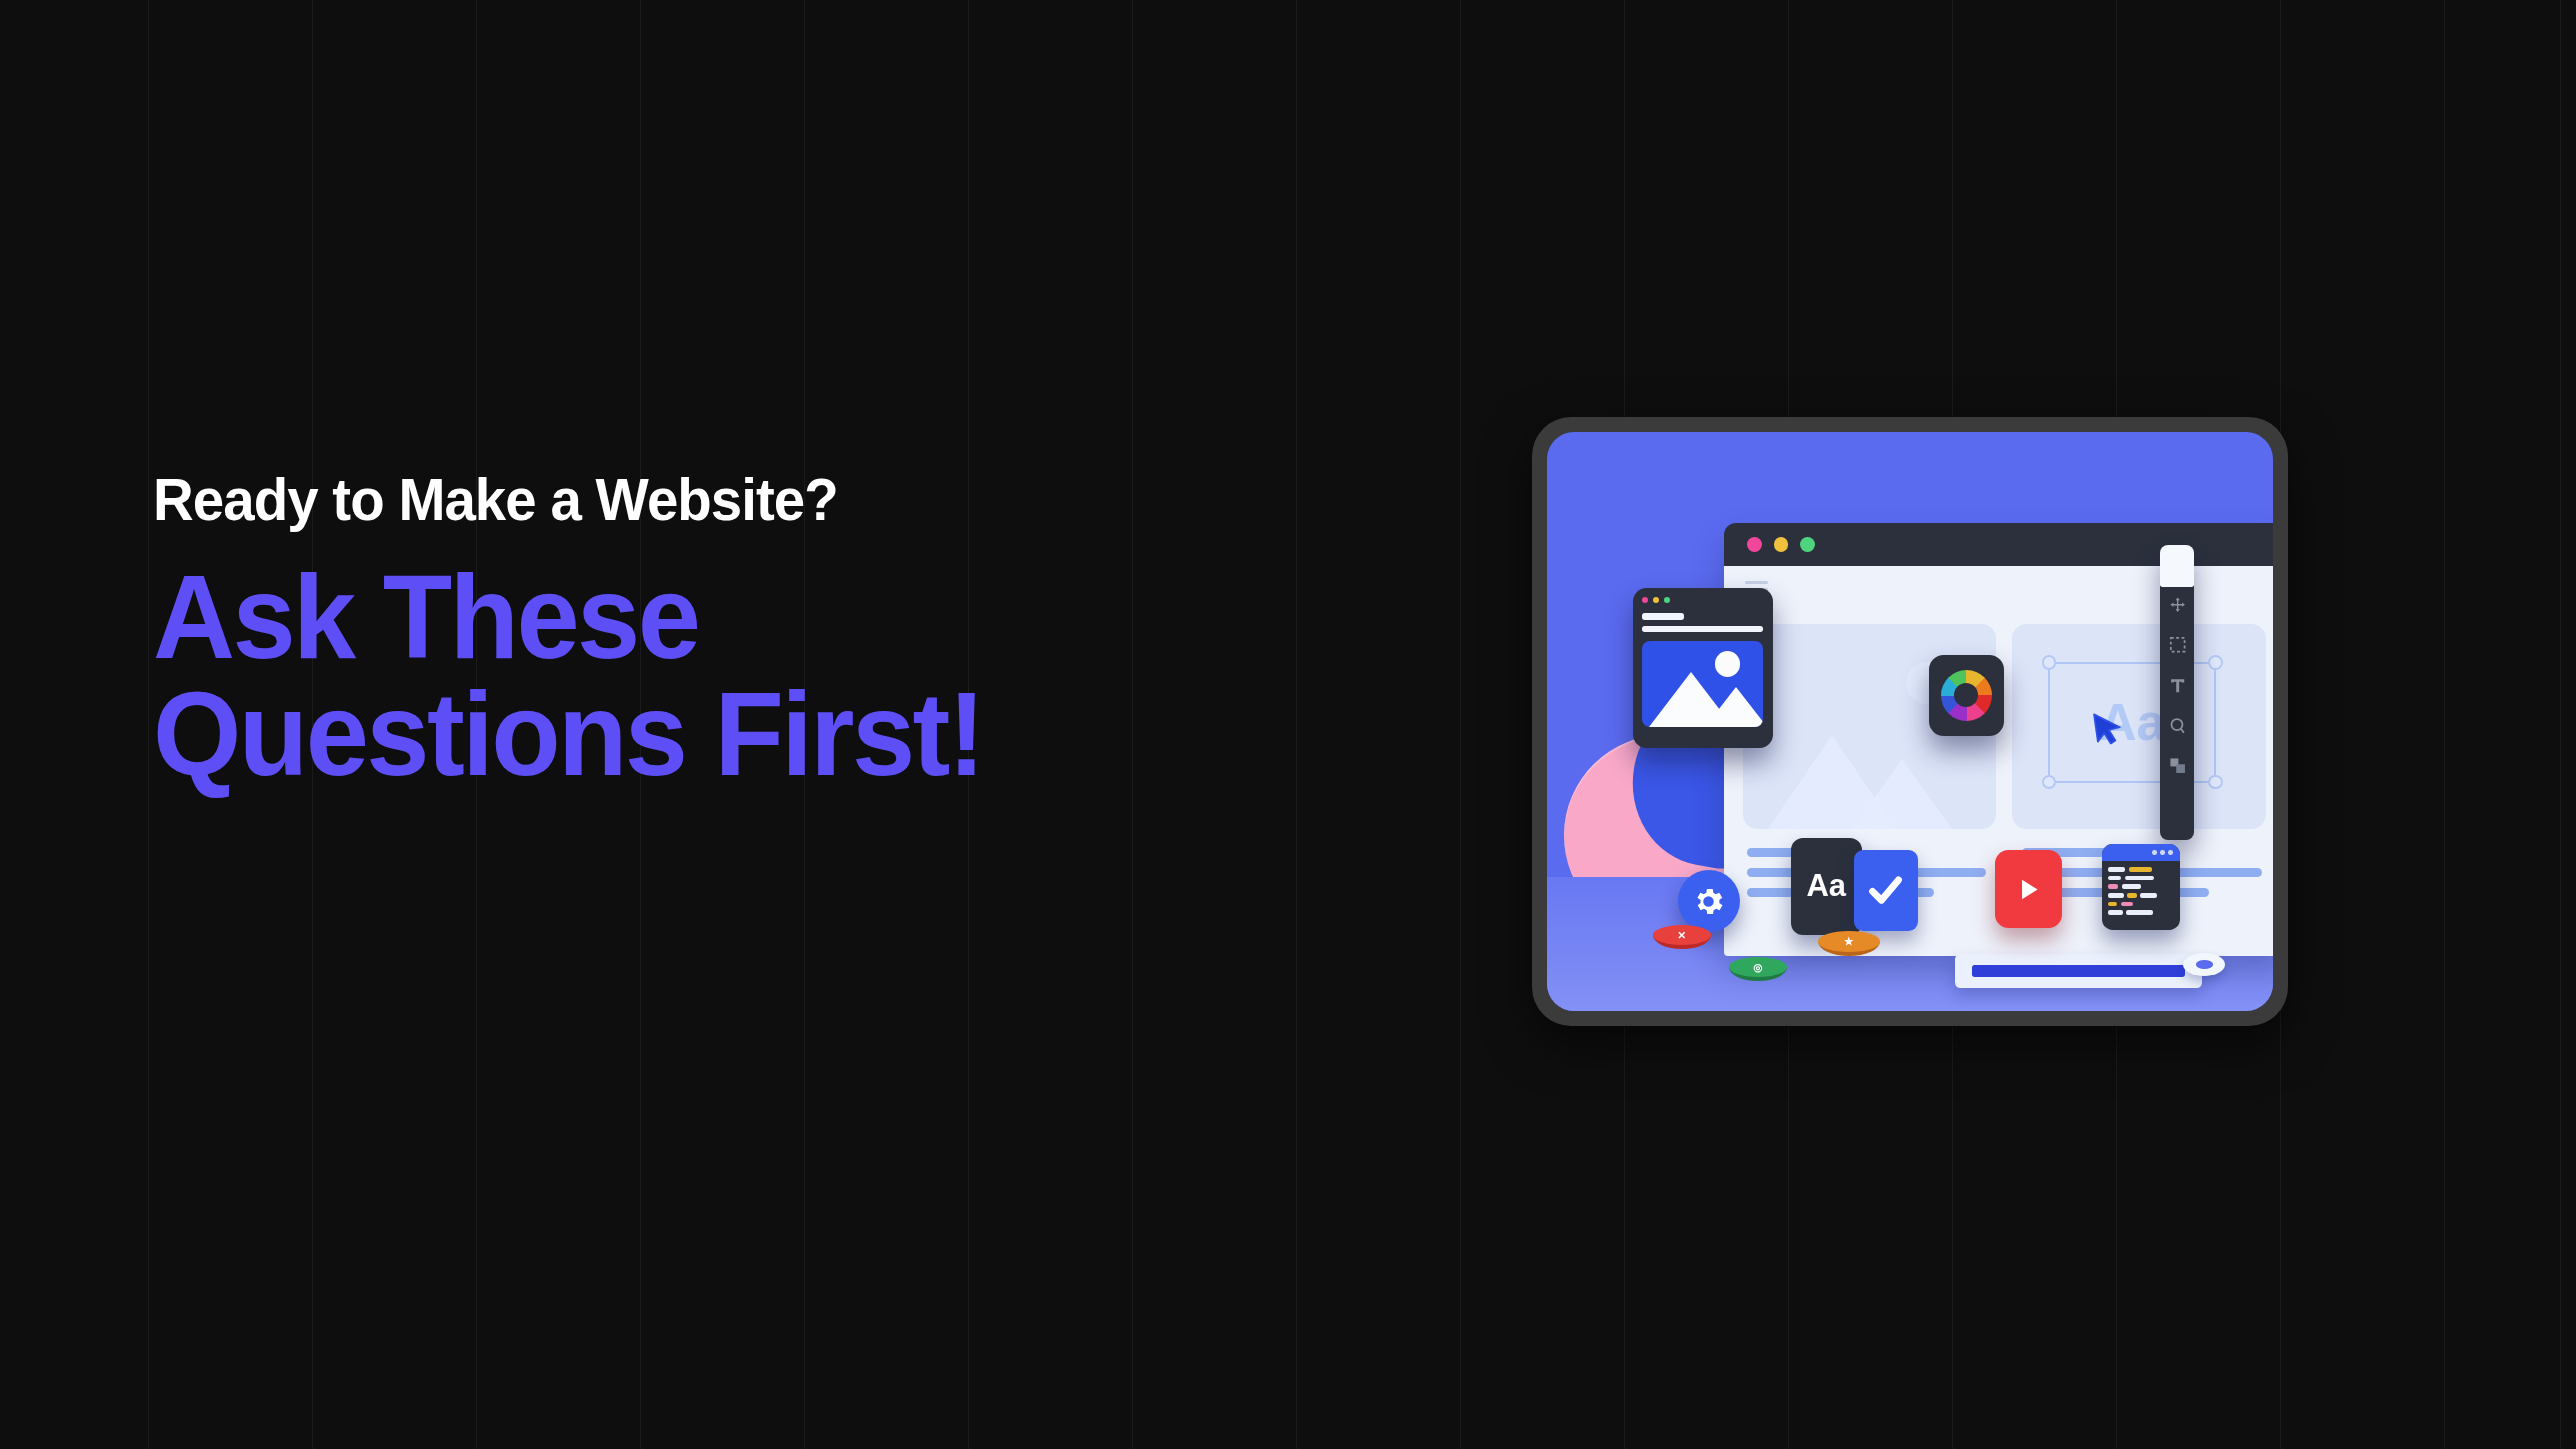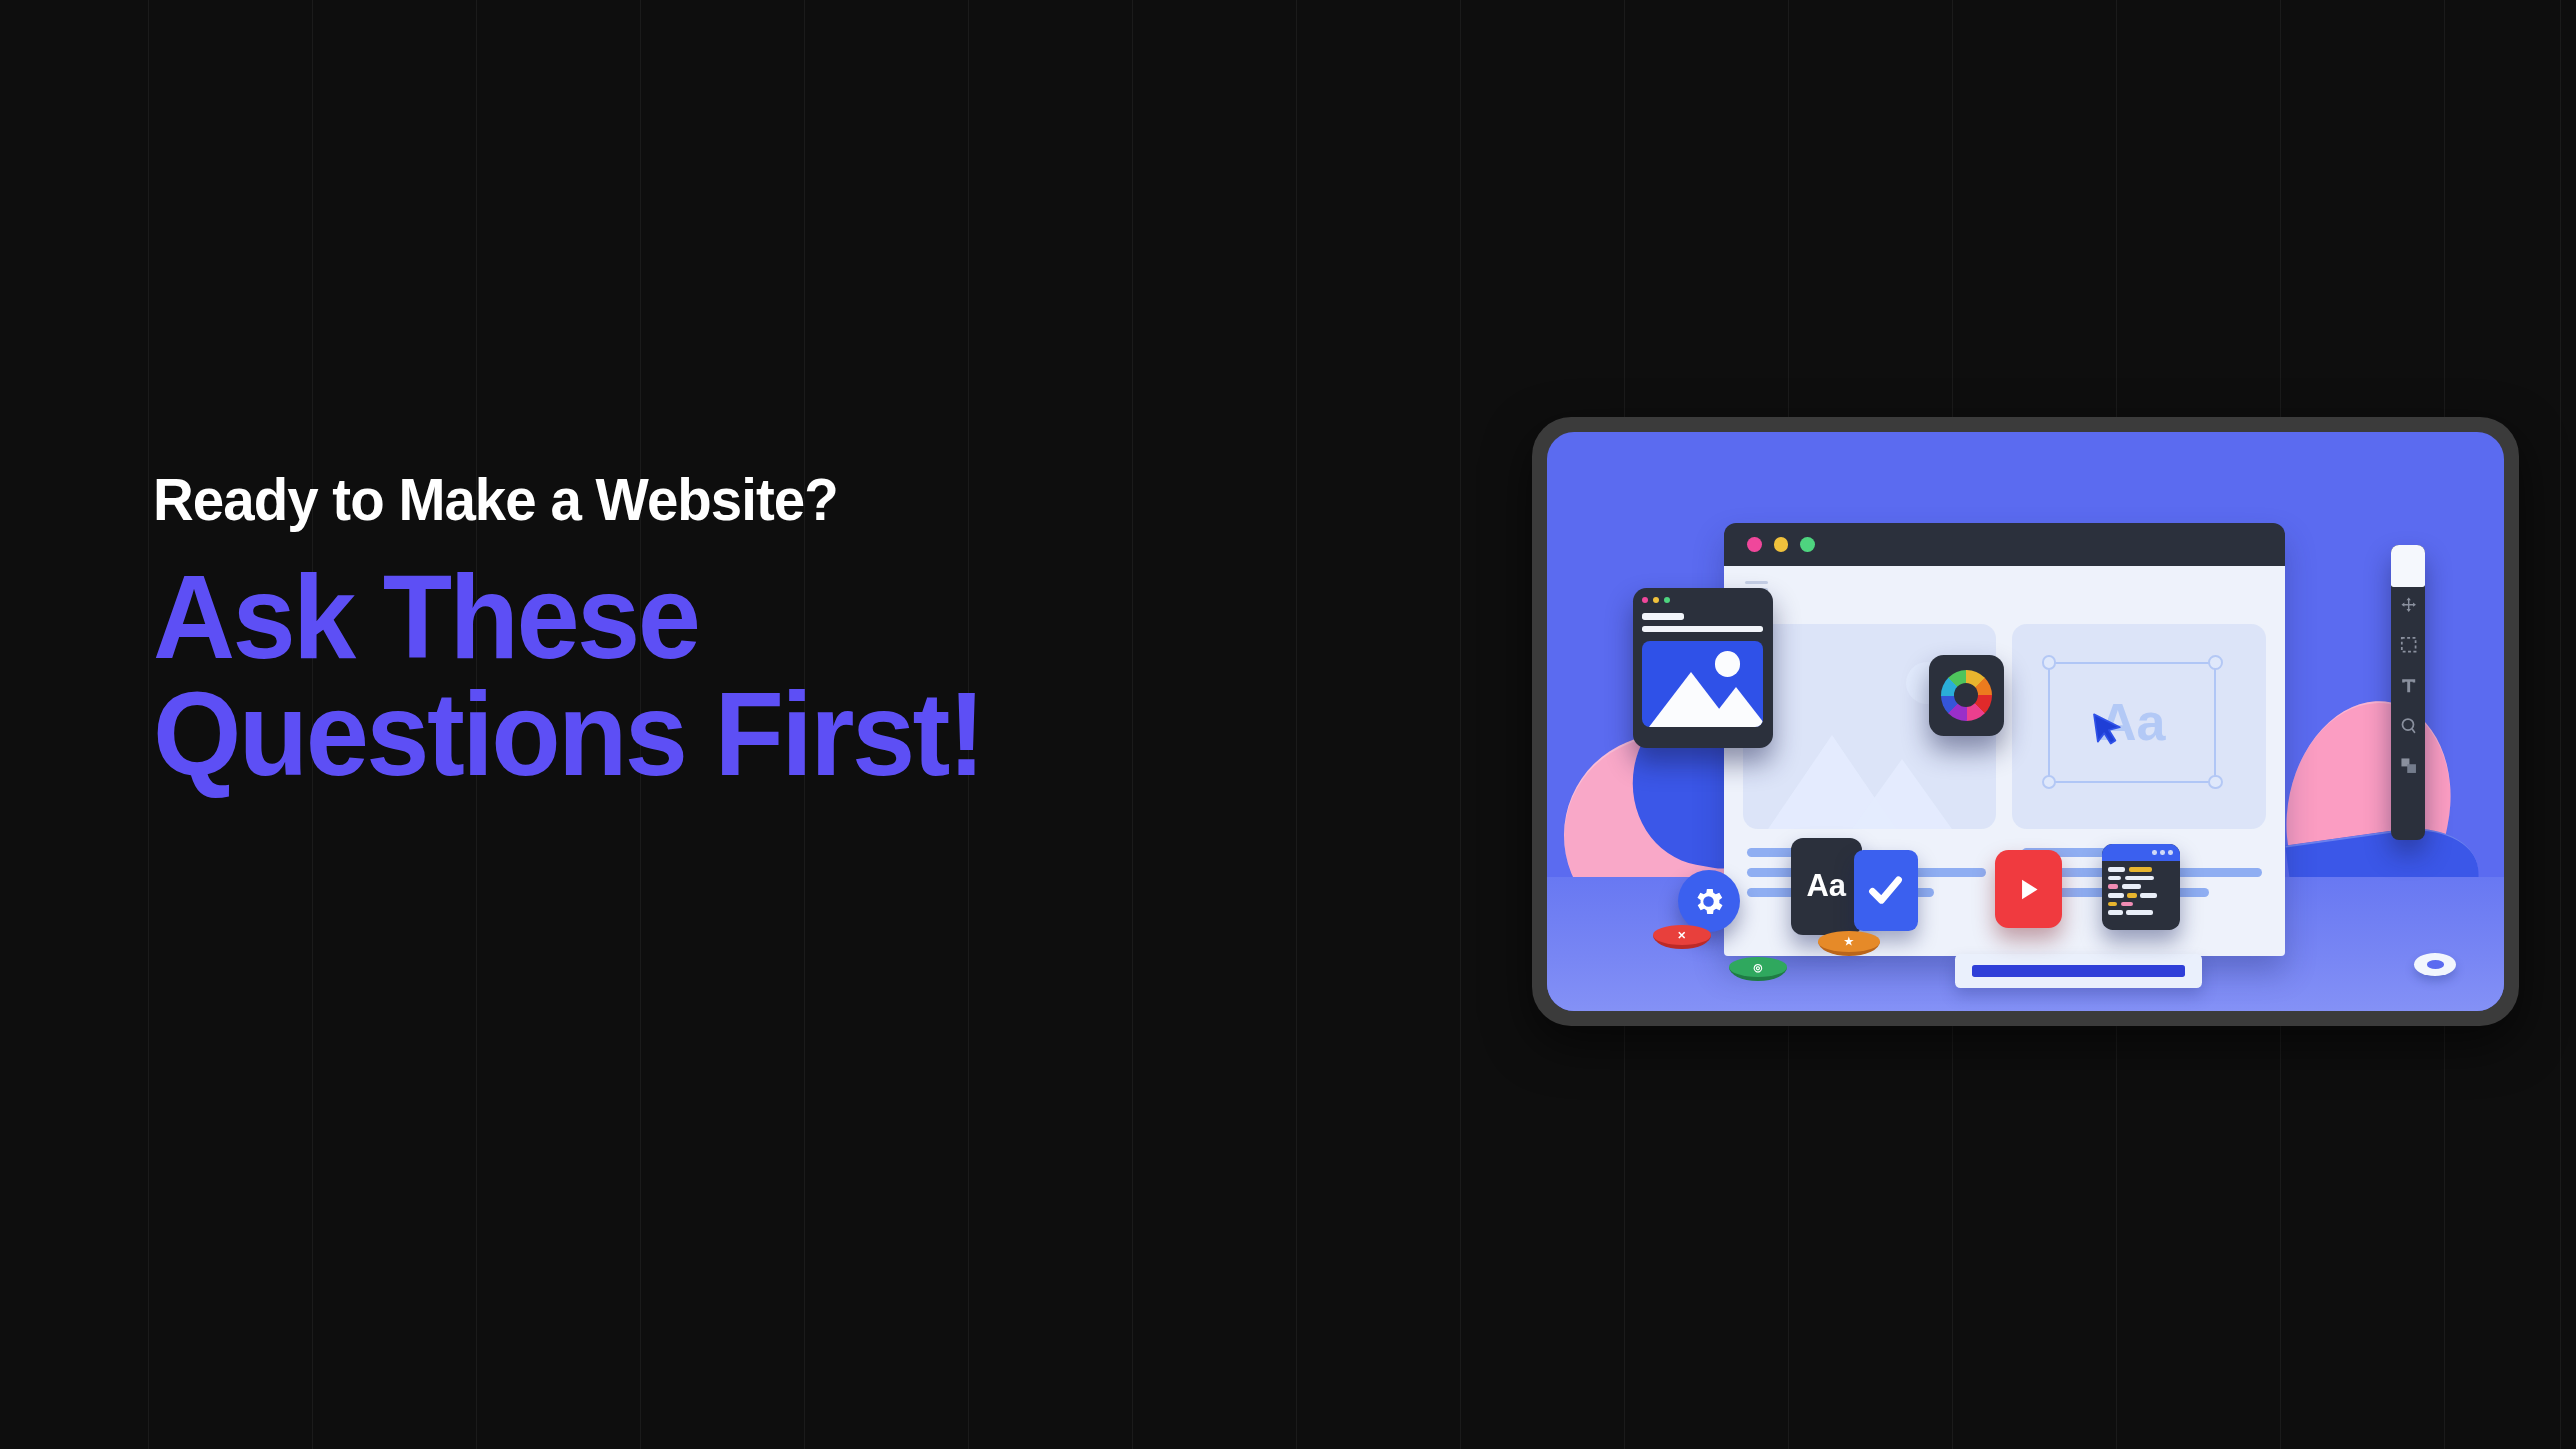--- a/index.html
+++ b/index.html
@@ -50,21 +50,21 @@
     line-height:0.985;
     white-space:pre-line;
     transform:scaleX(0.955);
     transform-origin:left center;
   }
 
   
   #illustration-card {
     position:absolute;
     left:1532px; top:417px;
-    width:987px; height:609px;
+    width:756px; height:609px;
     background:#3b3b3b;
     border-radius:39px;
     box-shadow:0 17.4px 47px rgba(0,0,0,0.55);
     padding:14.8px;
     z-index:3;
   }
   #illustration-canvas {
     position:relative;
     width:100%; height:100%;
     background:#5b6bf0;

